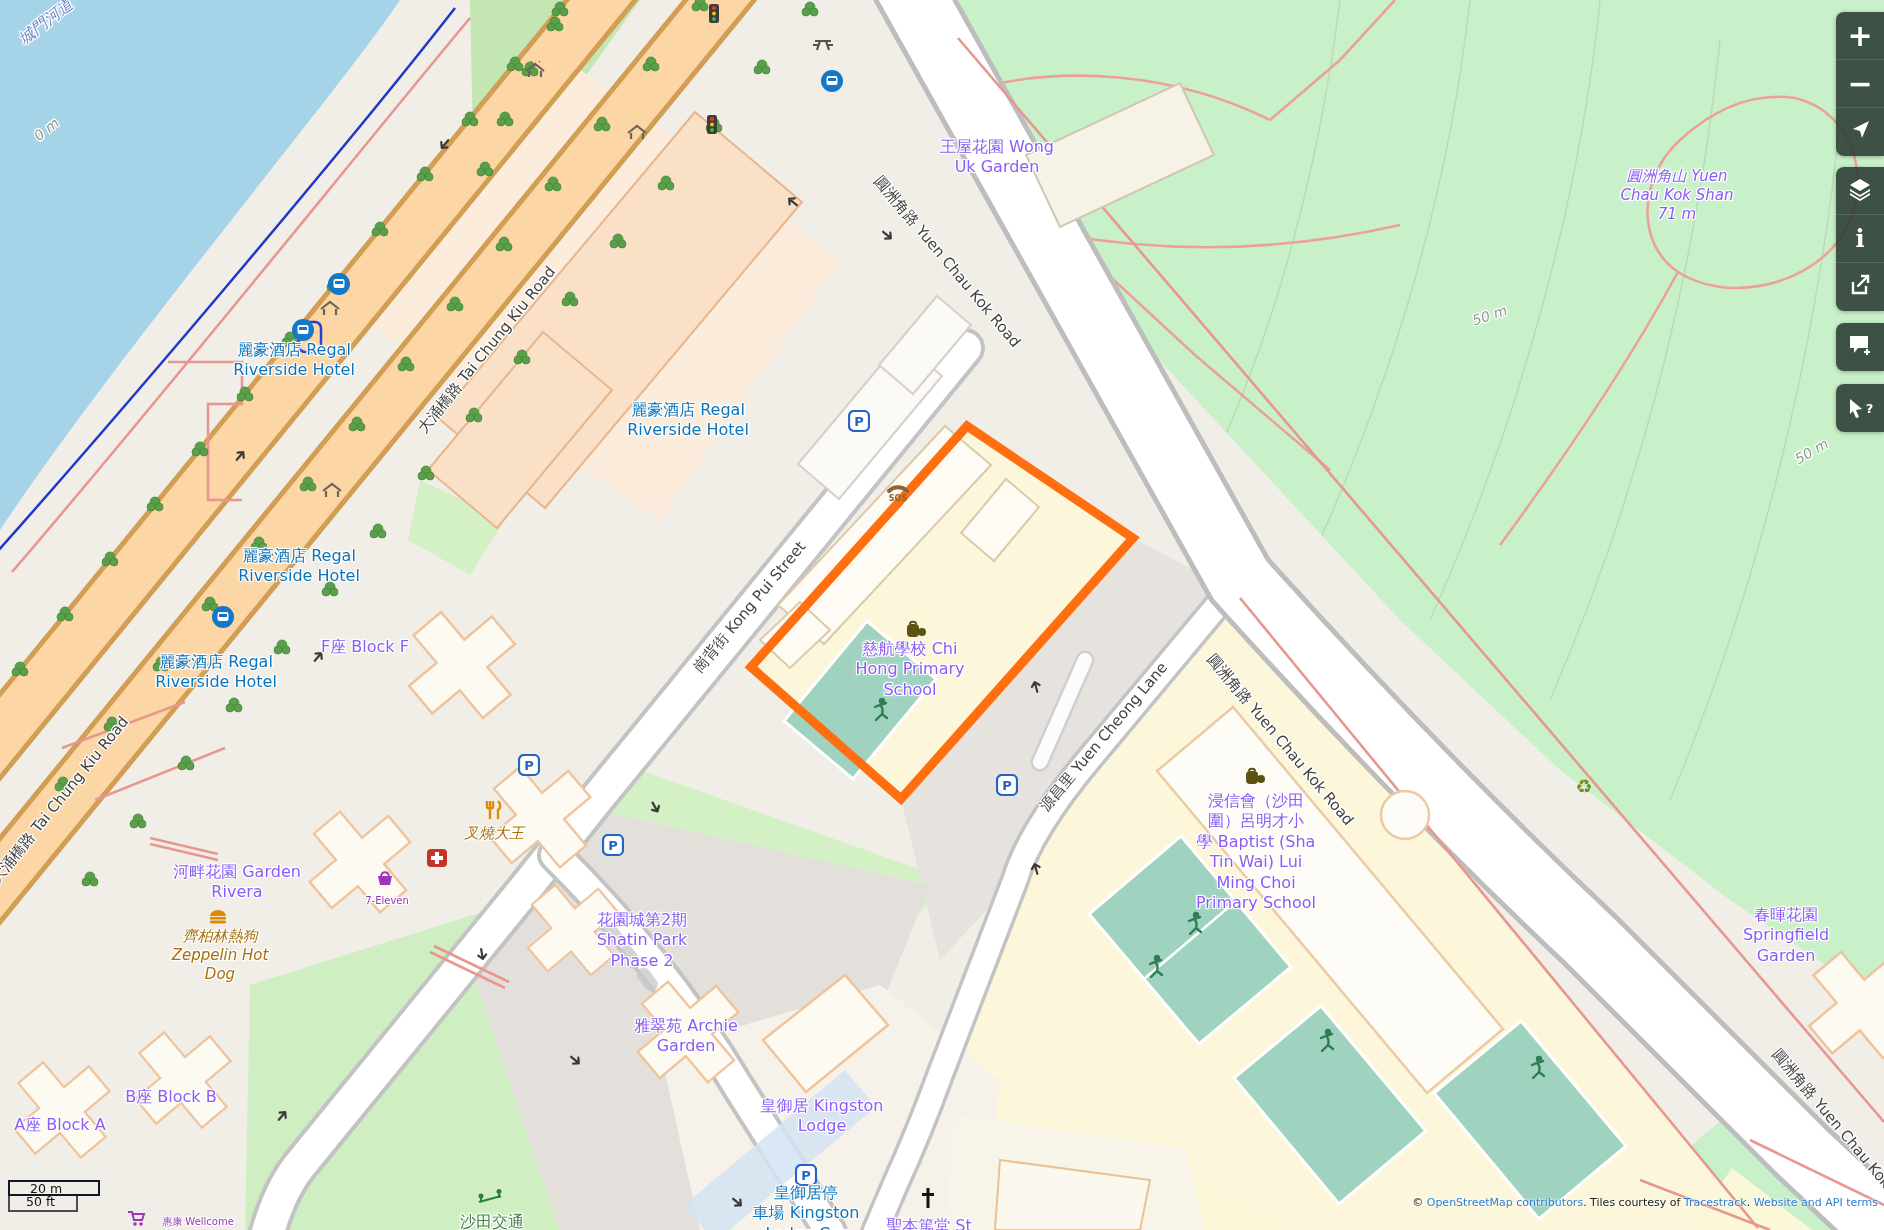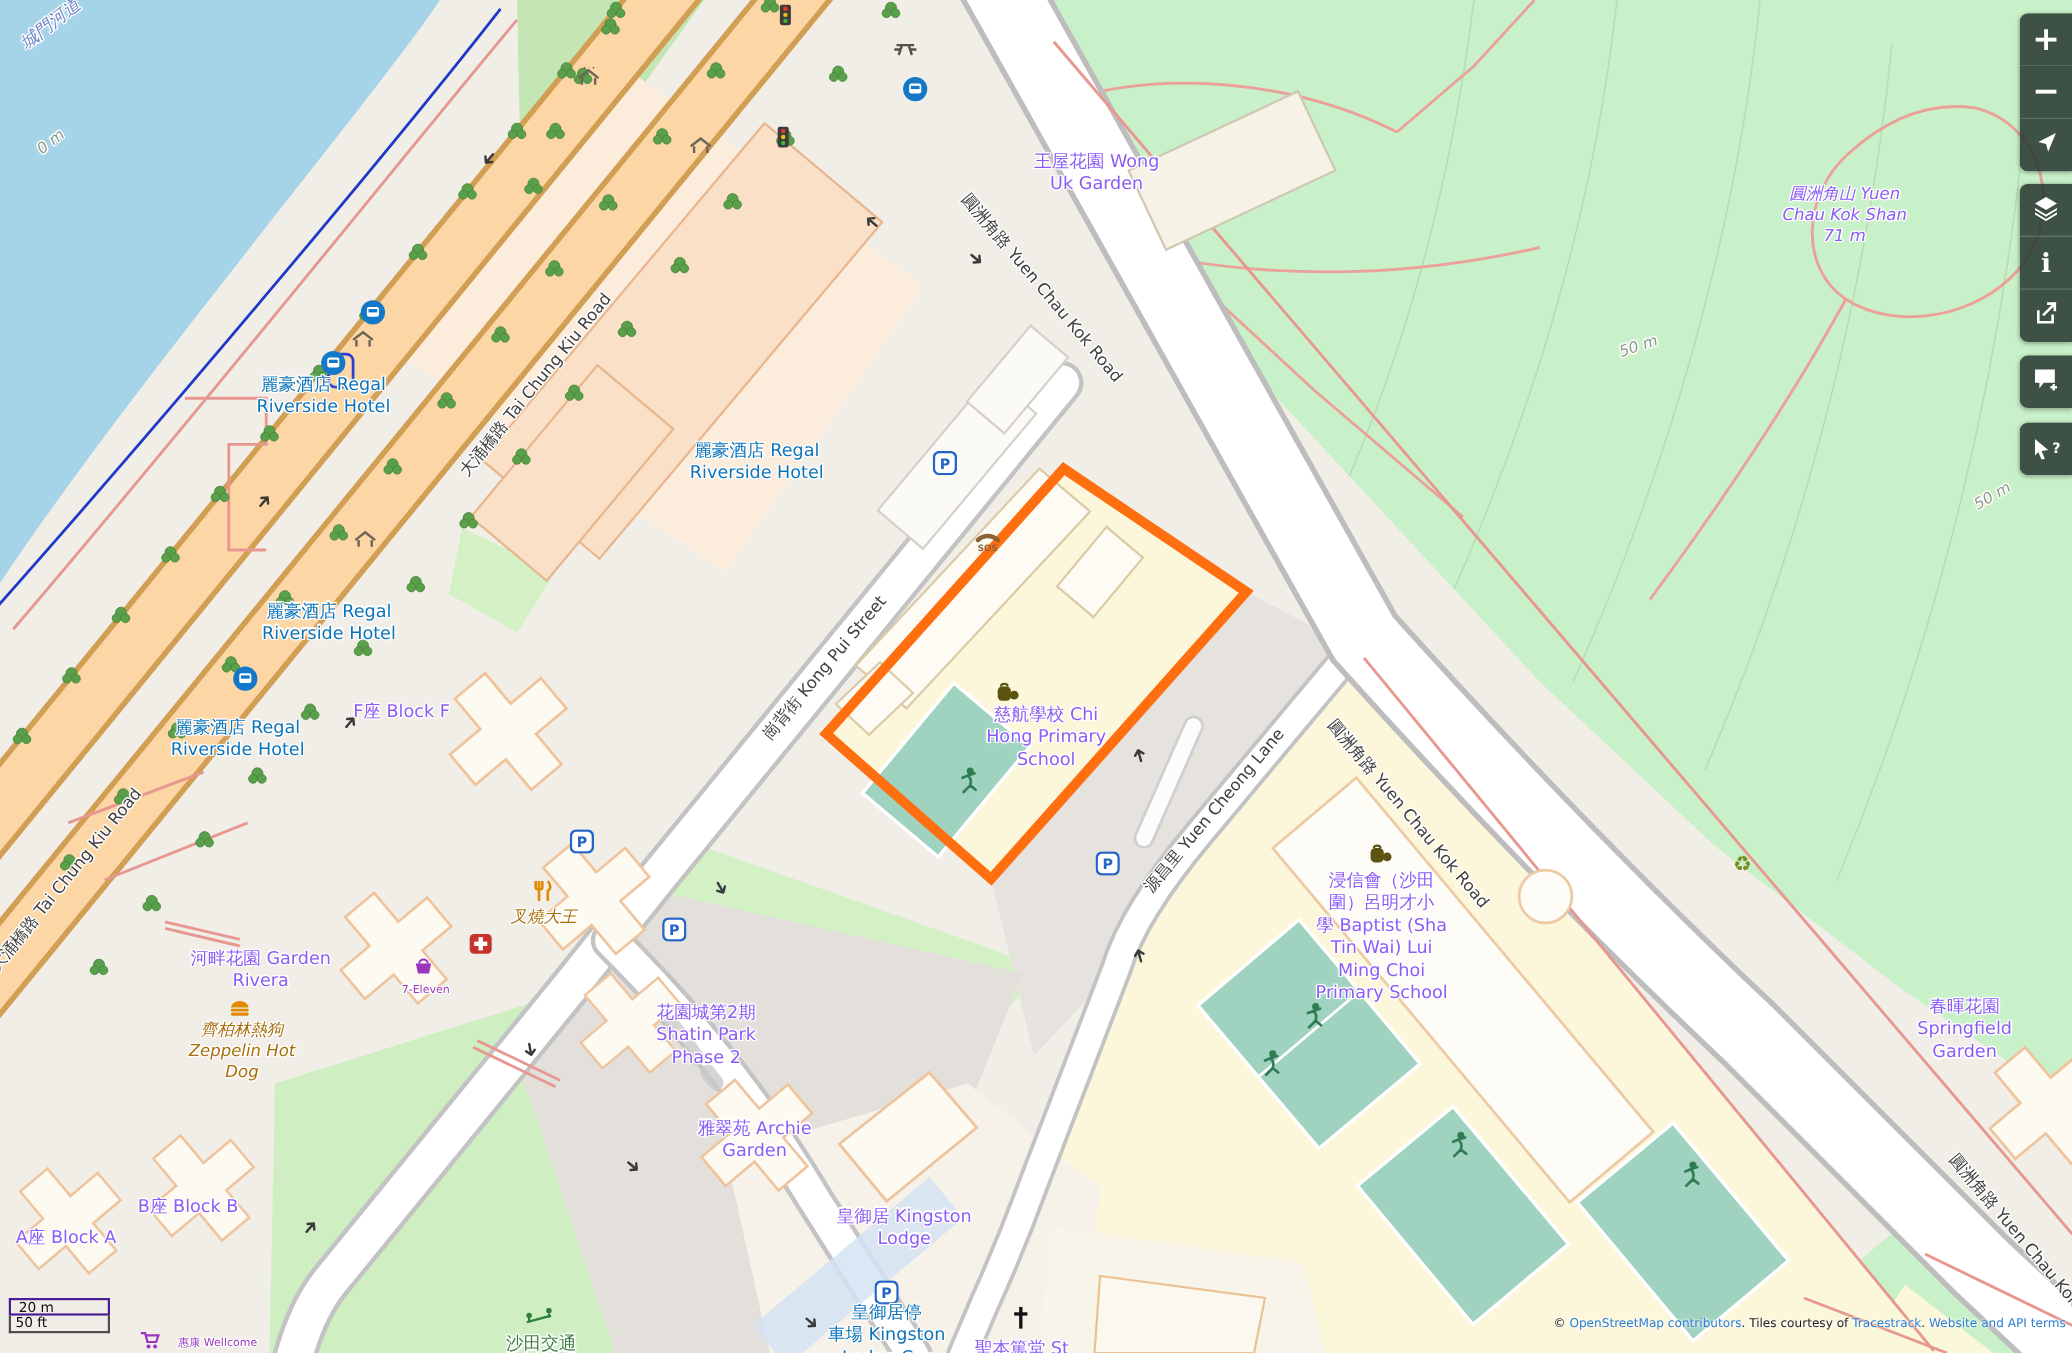--- a/index.html
+++ b/index.html
@@ -24,24 +24,24 @@
   .ctl-group{position:absolute;right:0;width:48px;border-radius:8px 0 0 8px;overflow:hidden;
              box-shadow:0 1px 4px rgba(0,0,0,.3);}
   .ctl{width:48px;height:48px;background:rgba(42,58,50,.88);color:#fff;display:flex;
        align-items:center;justify-content:center;cursor:pointer;border:none;
        border-bottom:1px solid rgba(255,255,255,.12);box-sizing:border-box;}
   .ctl:last-child{border-bottom:none;}
   .ctl .glyph{font-size:30px;font-weight:bold;line-height:1;}
   .ctl .glyph.i{font-size:24px;font-family:"DejaVu Serif","Liberation Serif",serif;}
   
   #scalebar{position:absolute;left:8px;top:1180px;font-size:12.5px;color:#111;}
-  #scalebar .m{width:92px;height:16px;border:2px solid #4c1d95;box-sizing:border-box;
-               padding-left:7px;line-height:13px;}
-  #scalebar .ft{width:92px;height:16px;border:2px solid #4d4d4d;border-top:none;
-                box-sizing:border-box;padding-left:4px;line-height:12px;}
+  #scalebar .m{width:92px;height:16px;border:2px solid #0f172a;box-sizing:border-box;
+               padding-left:20px;line-height:13px;}
+  #scalebar .ft{width:70px;height:16px;border:2px solid #4d4d4d;border-top:none;
+                box-sizing:border-box;padding-left:16px;line-height:12px;}
   
   #attribution{position:absolute;right:6px;top:1196px;font-size:11px;color:#1c1c1c;
                text-shadow:0 0 3px #fff,0 0 3px #fff;}
   #attribution span{white-space:pre;}
   #attribution .link{color:#2e7ed0;cursor:pointer;}
 </style>
 </head>
 <body>
 
 <div id="map">
@@ -487,21 +487,21 @@
 Phase 2</div>
 <div class="lbl" style="left:686px;top:1036px;transform:translate(-50%,-50%)">雅翠苑 Archie
 Garden</div>
 <div class="lbl" style="left:822px;top:1116px;transform:translate(-50%,-50%)">皇御居 Kingston
 Lodge</div>
 <div class="lbl blue" style="left:806px;top:1214px;transform:translate(-50%,-50%)">皇御居停
 車場 Kingston
 Lodge Car</div>
 <div class="lbl" style="left:929px;top:1226px;transform:translate(-50%,-50%)">聖本篤堂 St</div>
 <div class="lbl green" style="left:492px;top:1222px;transform:translate(-50%,-50%)">沙田交通</div>
-<div class="lbl" style="left:951px;top:670px;transform:translate(-50%,-50%)">慈航學校 Chi
+<div class="lbl" style="left:910px;top:670px;transform:translate(-50%,-50%)">慈航學校 Chi
 Hong Primary
 School</div>
 <div class="lbl" style="left:1256px;top:852px;transform:translate(-50%,-50%)">浸信會（沙田
 圍）呂明才小
 學 Baptist (Sha
 Tin Wai) Lui
 Ming Choi
 Primary School</div>
 <div class="lbl" style="left:1786px;top:936px;transform:translate(-50%,-50%)">春暉花園 Springfield
 Garden</div>

